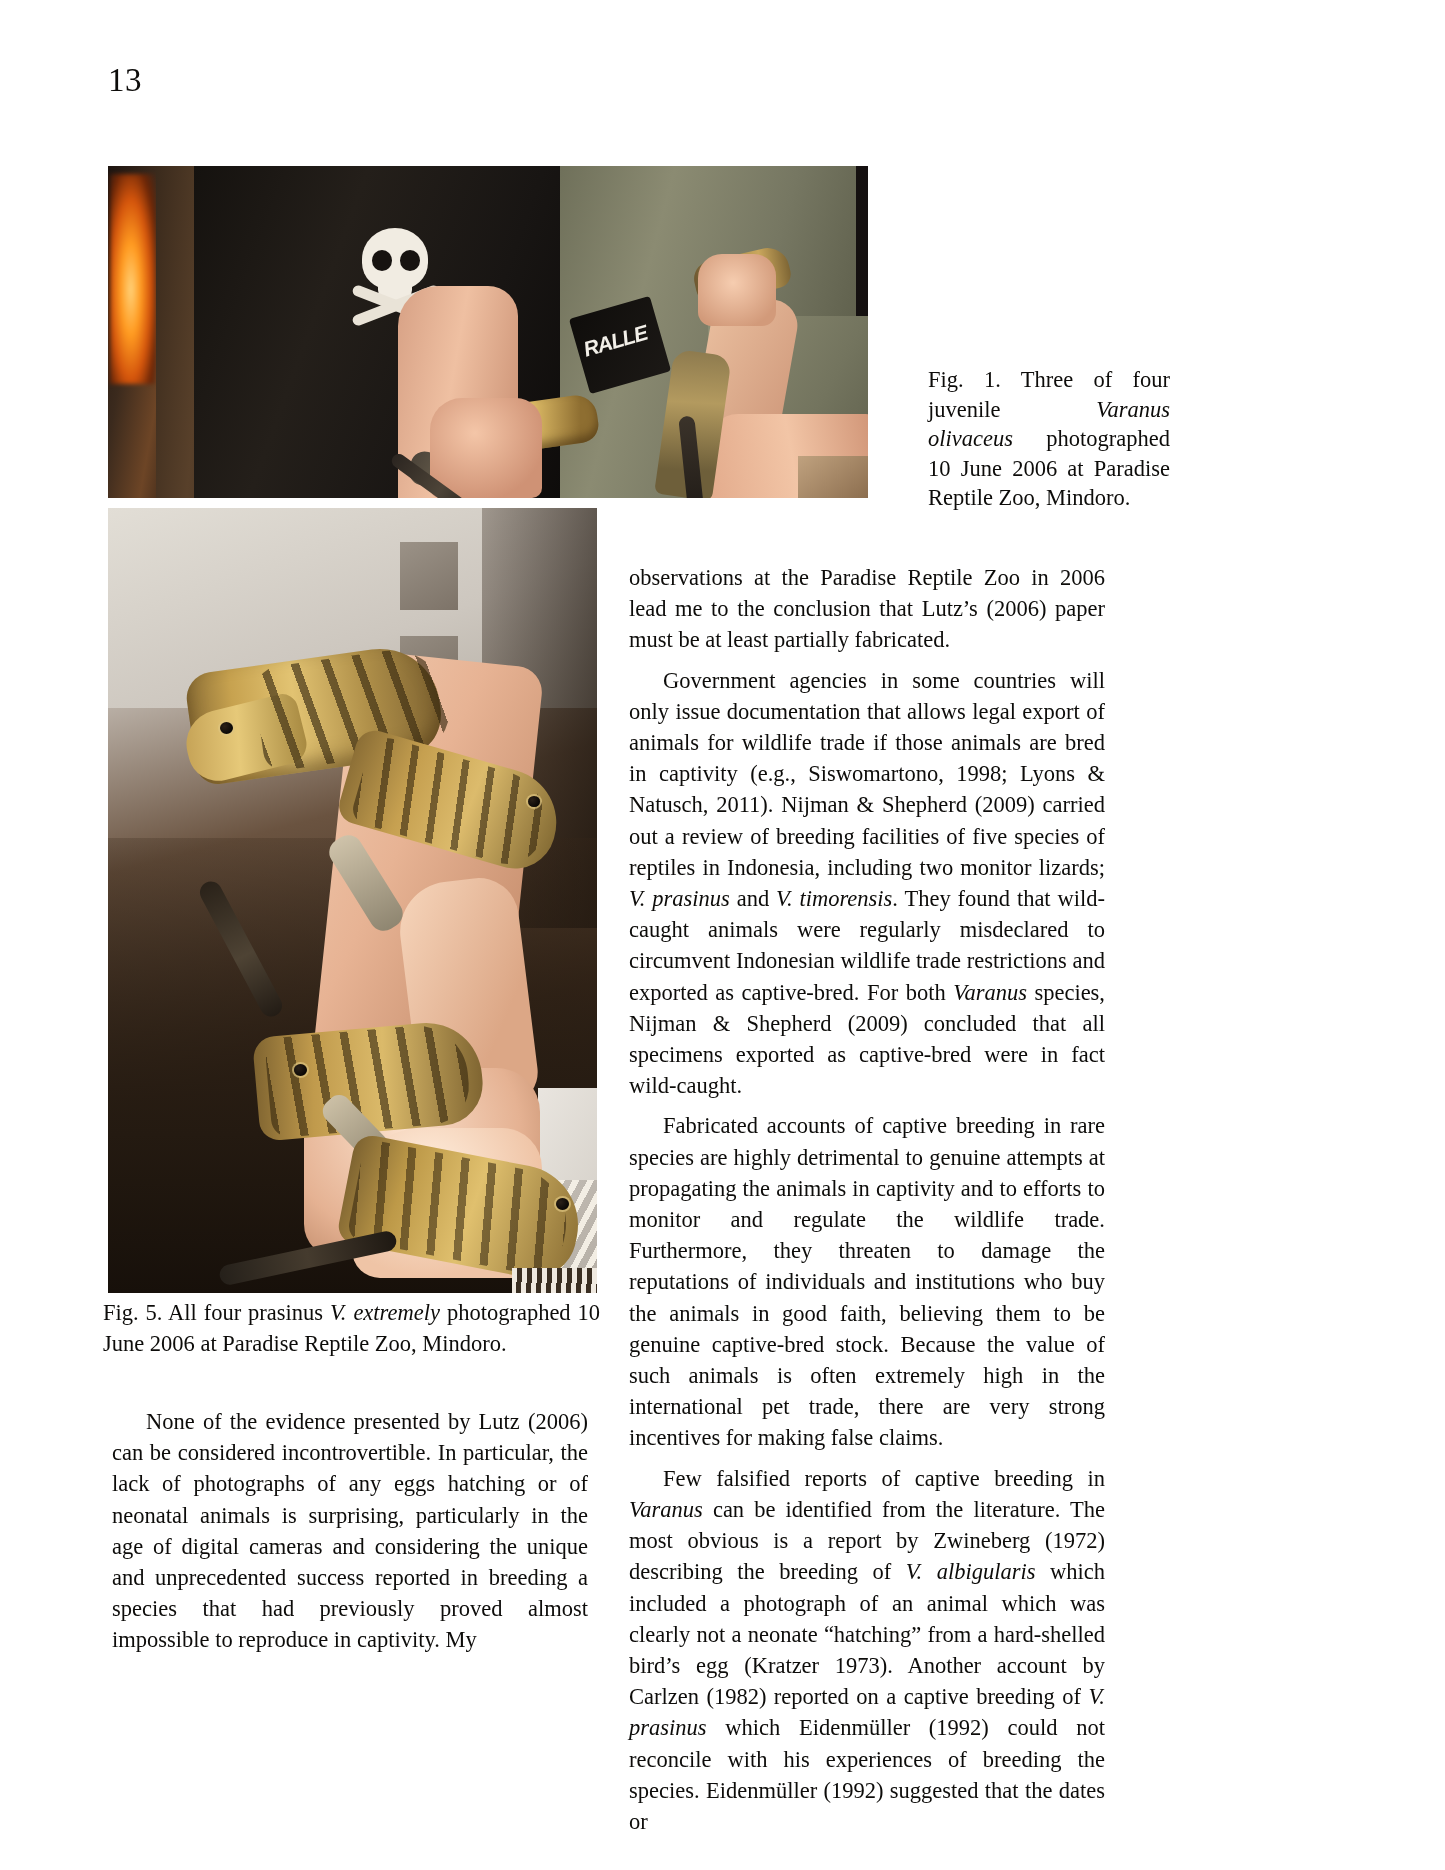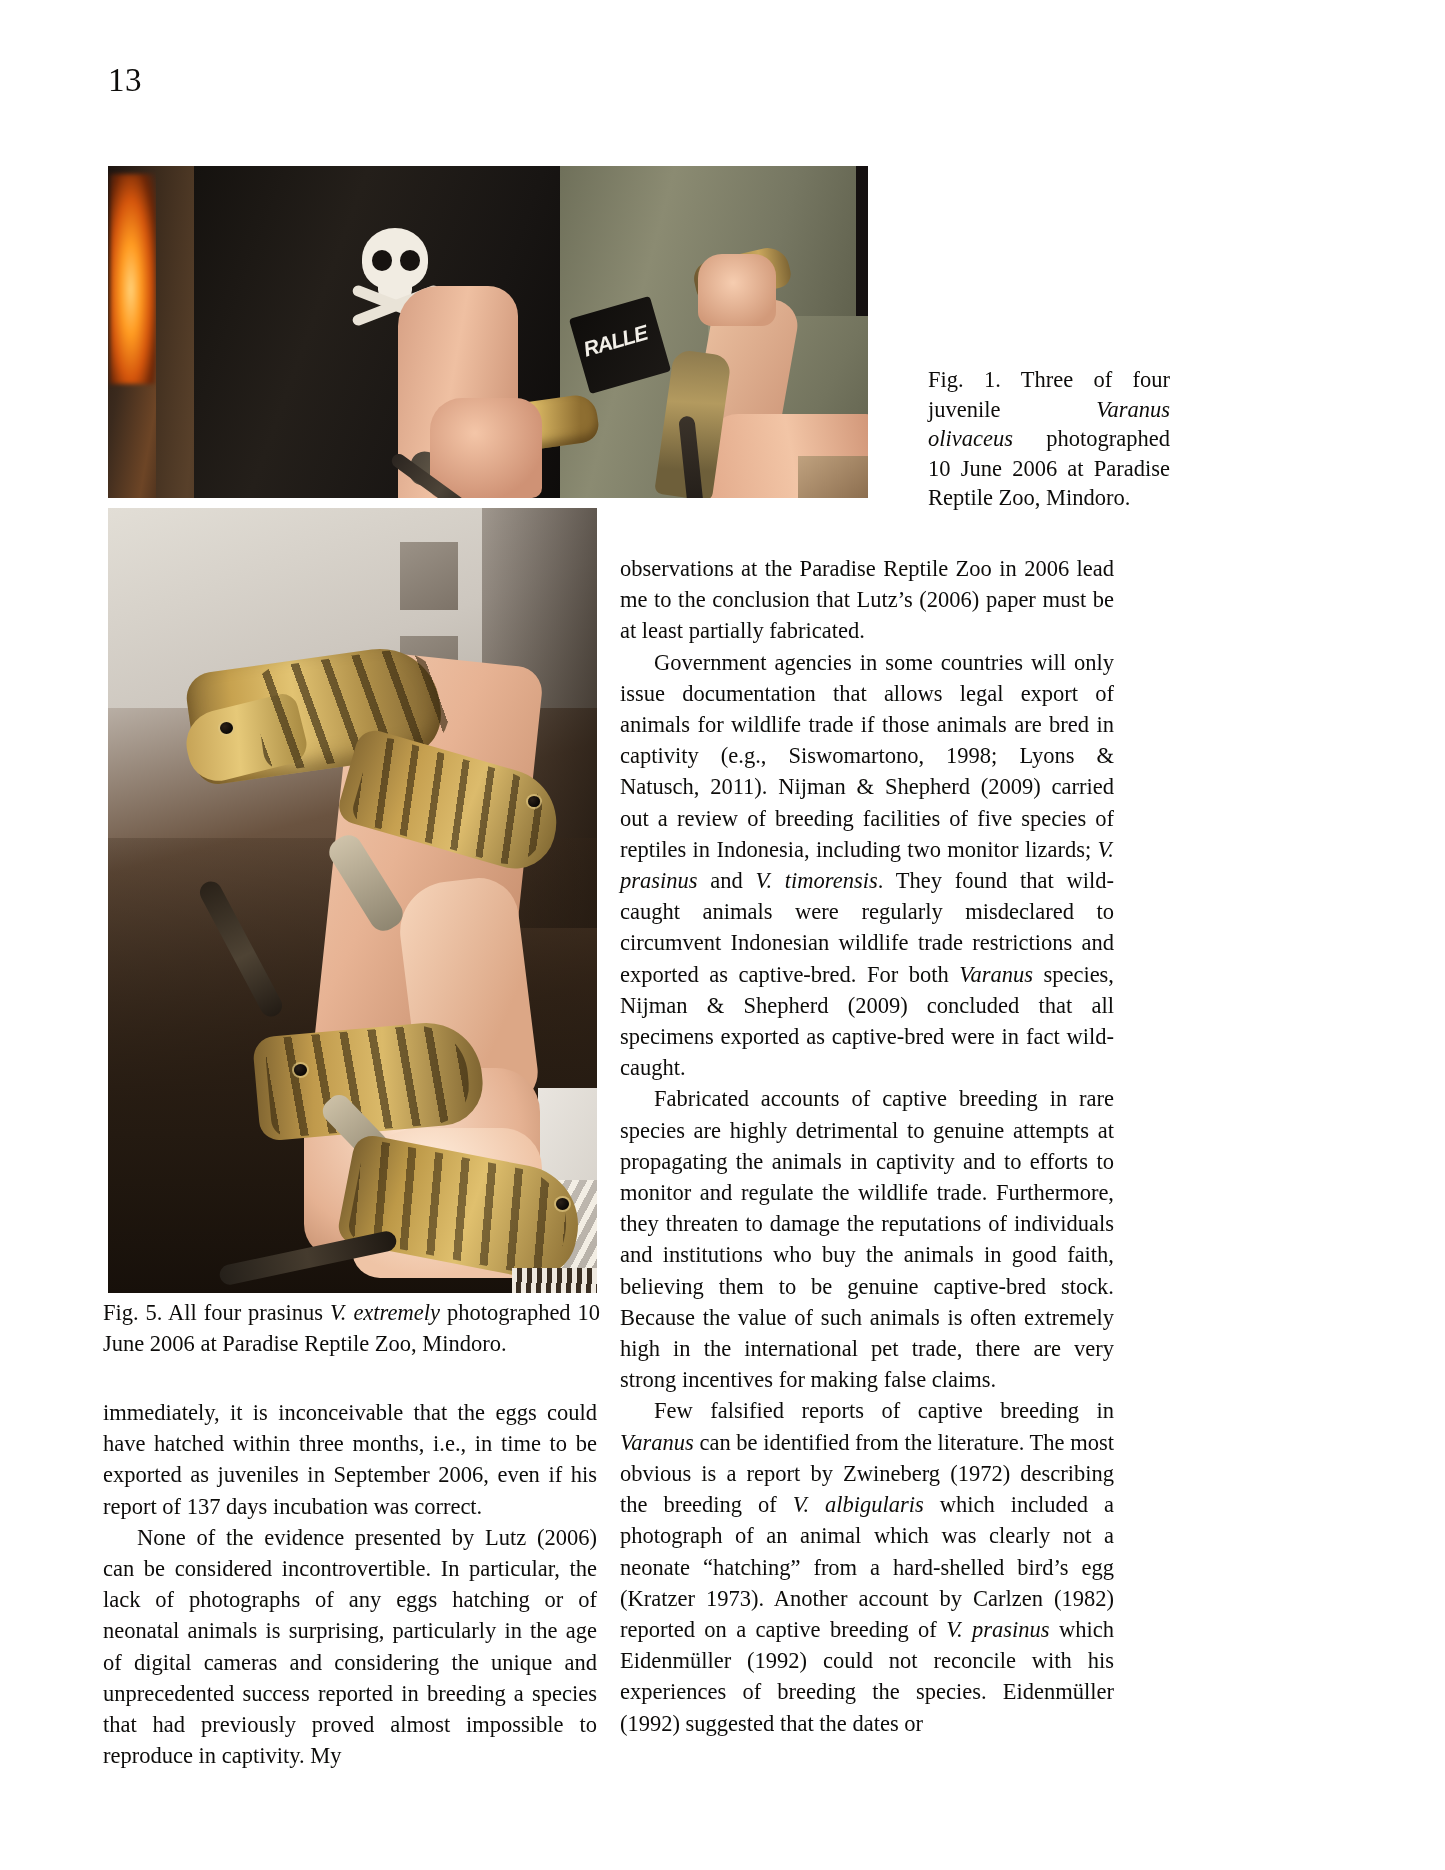--- a/index.html
+++ b/index.html
@@ -95,21 +95,21 @@
 
   
   .col {
     position: absolute;
     font-size: 22.5px;
     line-height: 31.2px;
     text-align: justify;
     text-align-last: left;
   }
   .col p {
-    margin: 0;
+    margin: 9px;
     text-indent: 34px;
   }
   .col p.noindent { text-indent: 0; }
   .col i { font-style: italic; }
 
   .col-right {
     left: 620px;
     top: 553px;
     width: 494px;
   }
@@ -499,15 +499,14 @@
 <div class="fig2-caption"><span>Fig. 5. </span><span>All four prasinus </span><i>V. extremely</i><span> photographed 10 June 2006 at Paradise Reptile Zoo, Mindoro.</span></div>
 
 <div class="col col-right">
   <p class="noindent"><span>observations at the Paradise Reptile Zoo in 2006 lead me to the conclusion that Lutz’s (2006) paper must be at least partially fabricated.</span></p>
   <p><span>Government agencies in some countries will only issue documentation that allows legal export of animals for wildlife trade if those animals are bred in captivity (e.g., Siswomartono, 1998; Lyons &amp; Natusch, 2011). Nijman &amp; Shepherd (2009) carried out a review of breeding facilities of five species of reptiles in Indonesia, including two monitor lizards; </span><i>V. prasinus</i><span> and </span><i>V. timorensis</i><span>. They found that wild-caught animals were regularly misdeclared to circumvent Indonesian wildlife trade restrictions and exported as captive-bred. For both </span><i>Varanus</i><span> species, Nijman &amp; Shepherd (2009) concluded that all specimens exported as captive-bred were in fact wild-caught.</span></p>
   <p><span>Fabricated accounts of captive breeding in rare species are highly detrimental to genuine attempts at propagating the animals in captivity and to efforts to monitor and regulate the wildlife trade. Furthermore, they threaten to damage the reputations of individuals and institutions who buy the animals in good faith, believing them to be genuine captive-bred stock. Because the value of such animals is often extremely high in the international pet trade, there are very strong incentives for making false claims.</span></p>
   <p><span>Few falsified reports of captive breeding in </span><i>Varanus</i><span> can be identified from the literature. The most obvious is a report by Zwineberg (1972) describing the breeding of </span><i>V. albigularis</i><span> which included a photograph of an animal which was clearly not a neonate “hatching” from a hard-shelled bird’s egg (Kratzer 1973). Another account by Carlzen (1982) reported on a captive breeding of </span><i>V. prasinus</i><span> which Eidenmüller (1992) could not reconcile with his experiences of breeding the species. Eidenmüller (1992) suggested that the dates or</span></p>
 </div>
 
 <div class="col col-left-bottom">
-  <p class="noindent"><span>immediately, it is inconceivable that the eggs could have hatched within three months, i.e., in time to be exported as juveniles in September 2006, even if his report of 137 days incubation was correct.</span></p>
   <p><span>None of the evidence presented by Lutz (2006) can be considered incontrovertible. In particular, the lack of photographs of any eggs hatching or of neonatal animals is surprising, particularly in the age of digital cameras and considering the unique and unprecedented success reported in breeding a species that had previously proved almost impossible to reproduce in captivity. My</span></p>
 </div>
 
 </body></html>

